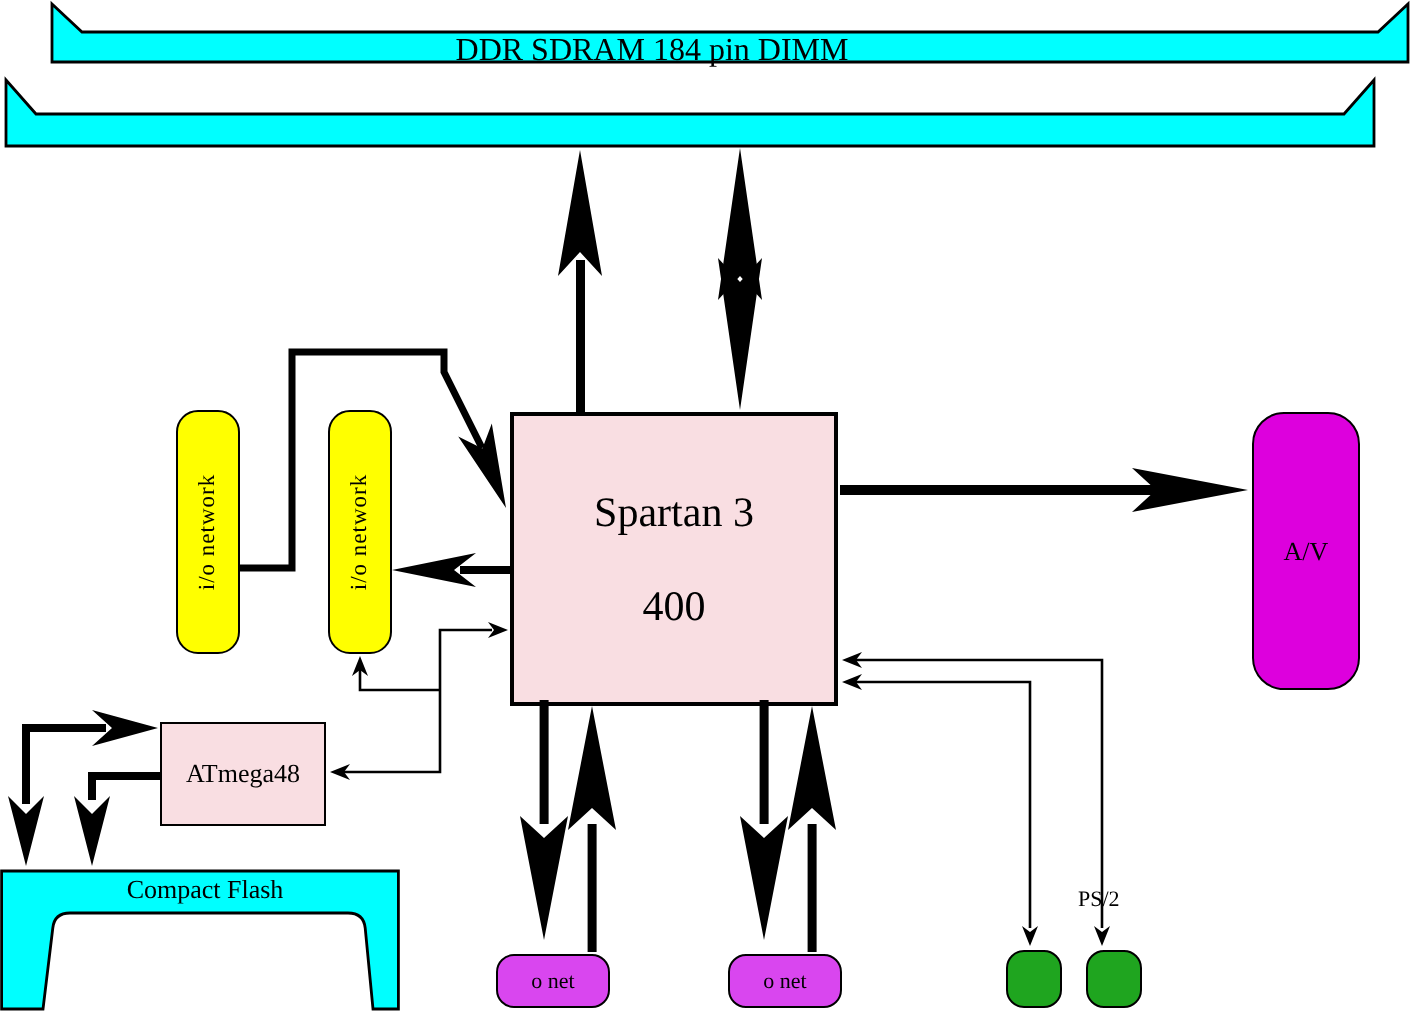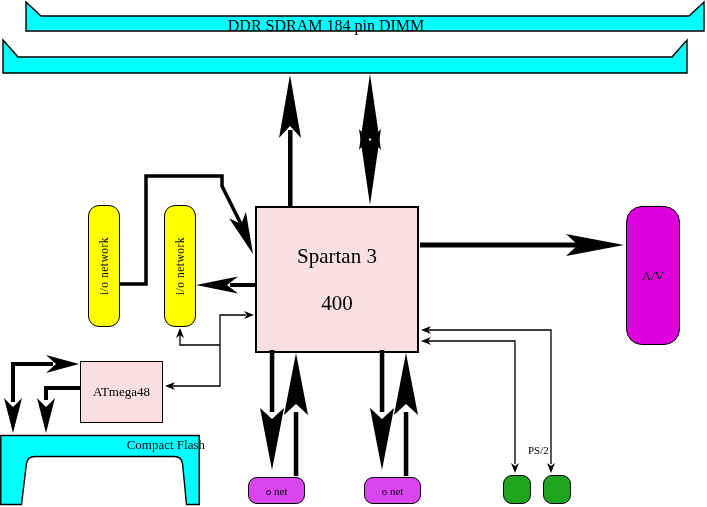--- a/index.html
+++ b/index.html
@@ -8,29 +8,29 @@
   .layer{position:absolute;left:0;top:0;width:707px;height:507px;}
   svg.layer{pointer-events:none;}
   .label{position:absolute;z-index:3;}
   .box{position:absolute;z-index:2;box-sizing:border-box;border:1.5px solid #000;
        display:flex;align-items:center;justify-content:center;text-align:center;}
   .spartan{left:255px;top:206px;width:164px;height:147px;background:#F9DEE2;border-width:2px;
            flex-direction:column;font-size:21px;gap:22px;z-index:1;}
   .io-box{top:205px;width:32px;height:122px;background:#FFFF00;border-radius:11px;border-width:1.5px;}
   .io-box .vtext{transform:rotate(-90deg);white-space:nowrap;font-size:11.5px;letter-spacing:0.5px;}
   .io1{left:88px;} .io2{left:164px;}
-  .atmega{left:80px;top:361px;width:83px;height:62px;background:#F9DEE2;font-size:13px;z-index:1;}
+  .atmega{left:80px;top:361px;width:83px;height:52px;background:#F9DEE2;font-size:13px;z-index:1;}
   .av{left:626px;top:206px;width:54px;height:139px;background:#DD00DD;border-radius:16px;font-size:13px;}
   .enet{top:477px;width:57px;height:27px;background:#d946ef;border-radius:9px;font-size:11px;z-index:1;}
   .enet1{left:248px;} .enet2{left:364px;}
   .ps2port{top:475px;width:28px;height:29px;background:#1FA51F;border-radius:9px;z-index:1;}
   .ps2a{left:503px;} .ps2b{left:543px;}
   .dimm-label{left:26px;top:17px;width:600px;text-align:center;font-size:16px;}
-  .cf-label{left:0px;top:437px;width:205px;text-align:right;font-size:13px;}
-  .ps2-label{left:528px;top:444px;width:40px;font-size:11px;}
+  .cf-label{left:0px;top:437px;width:205px;text-align:center;font-size:13px;}
+  .ps2-label{left:539px;top:444px;width:40px;font-size:11px;}
 </style>
 </head>
 <body>
 
 <div class="stage">
 
   <svg class="layer" viewBox="0 0 707 507">
     <polygon points="26,2 41,16 689,16 704,2 704,31 26,31" fill="#00FFFF" stroke="#000" stroke-width="1.4"></polygon>
     <polygon points="3,40 18,57 672,57 687,40 687,73 3,73" fill="#00FFFF" stroke="#000" stroke-width="1.4"></polygon>
     <path d="M0.8,435.5 H199.2 V504.5 H186.5 L182.6,464 Q181.8,456.5 174,456.5 H35 Q27.2,456.5 26.4,464 L21.5,504.5 H0.8 Z" fill="#00FFFF" stroke="#000" stroke-width="1.4"></path>

